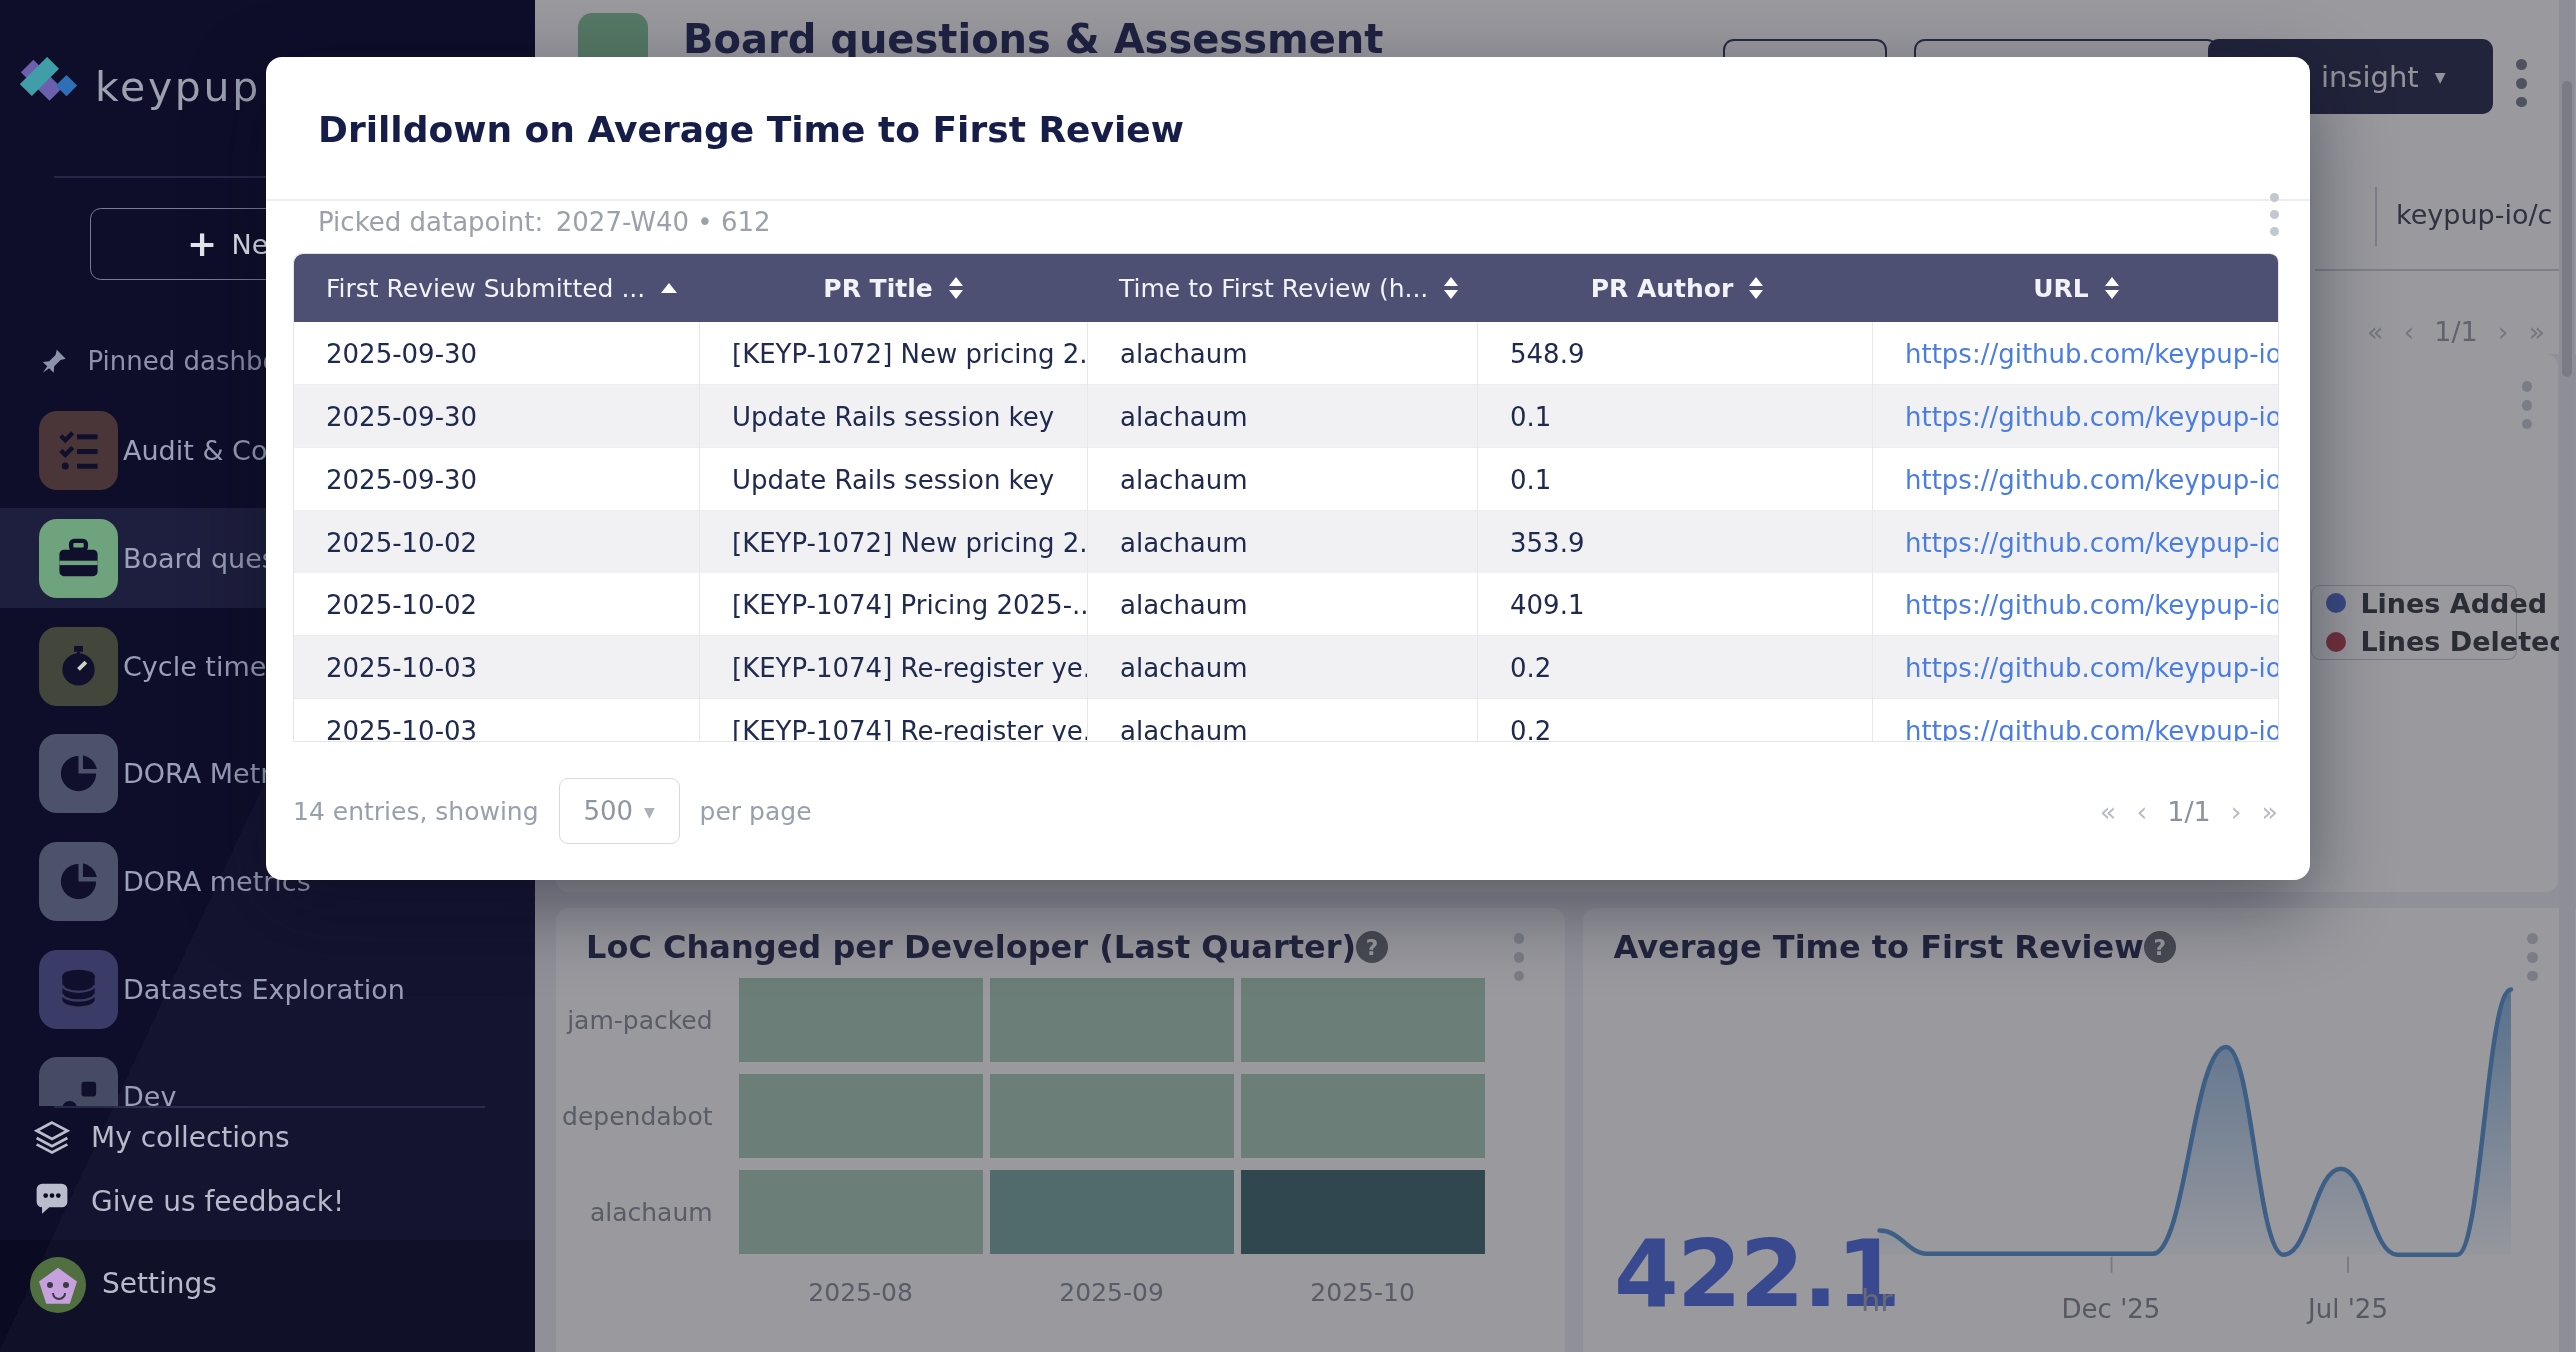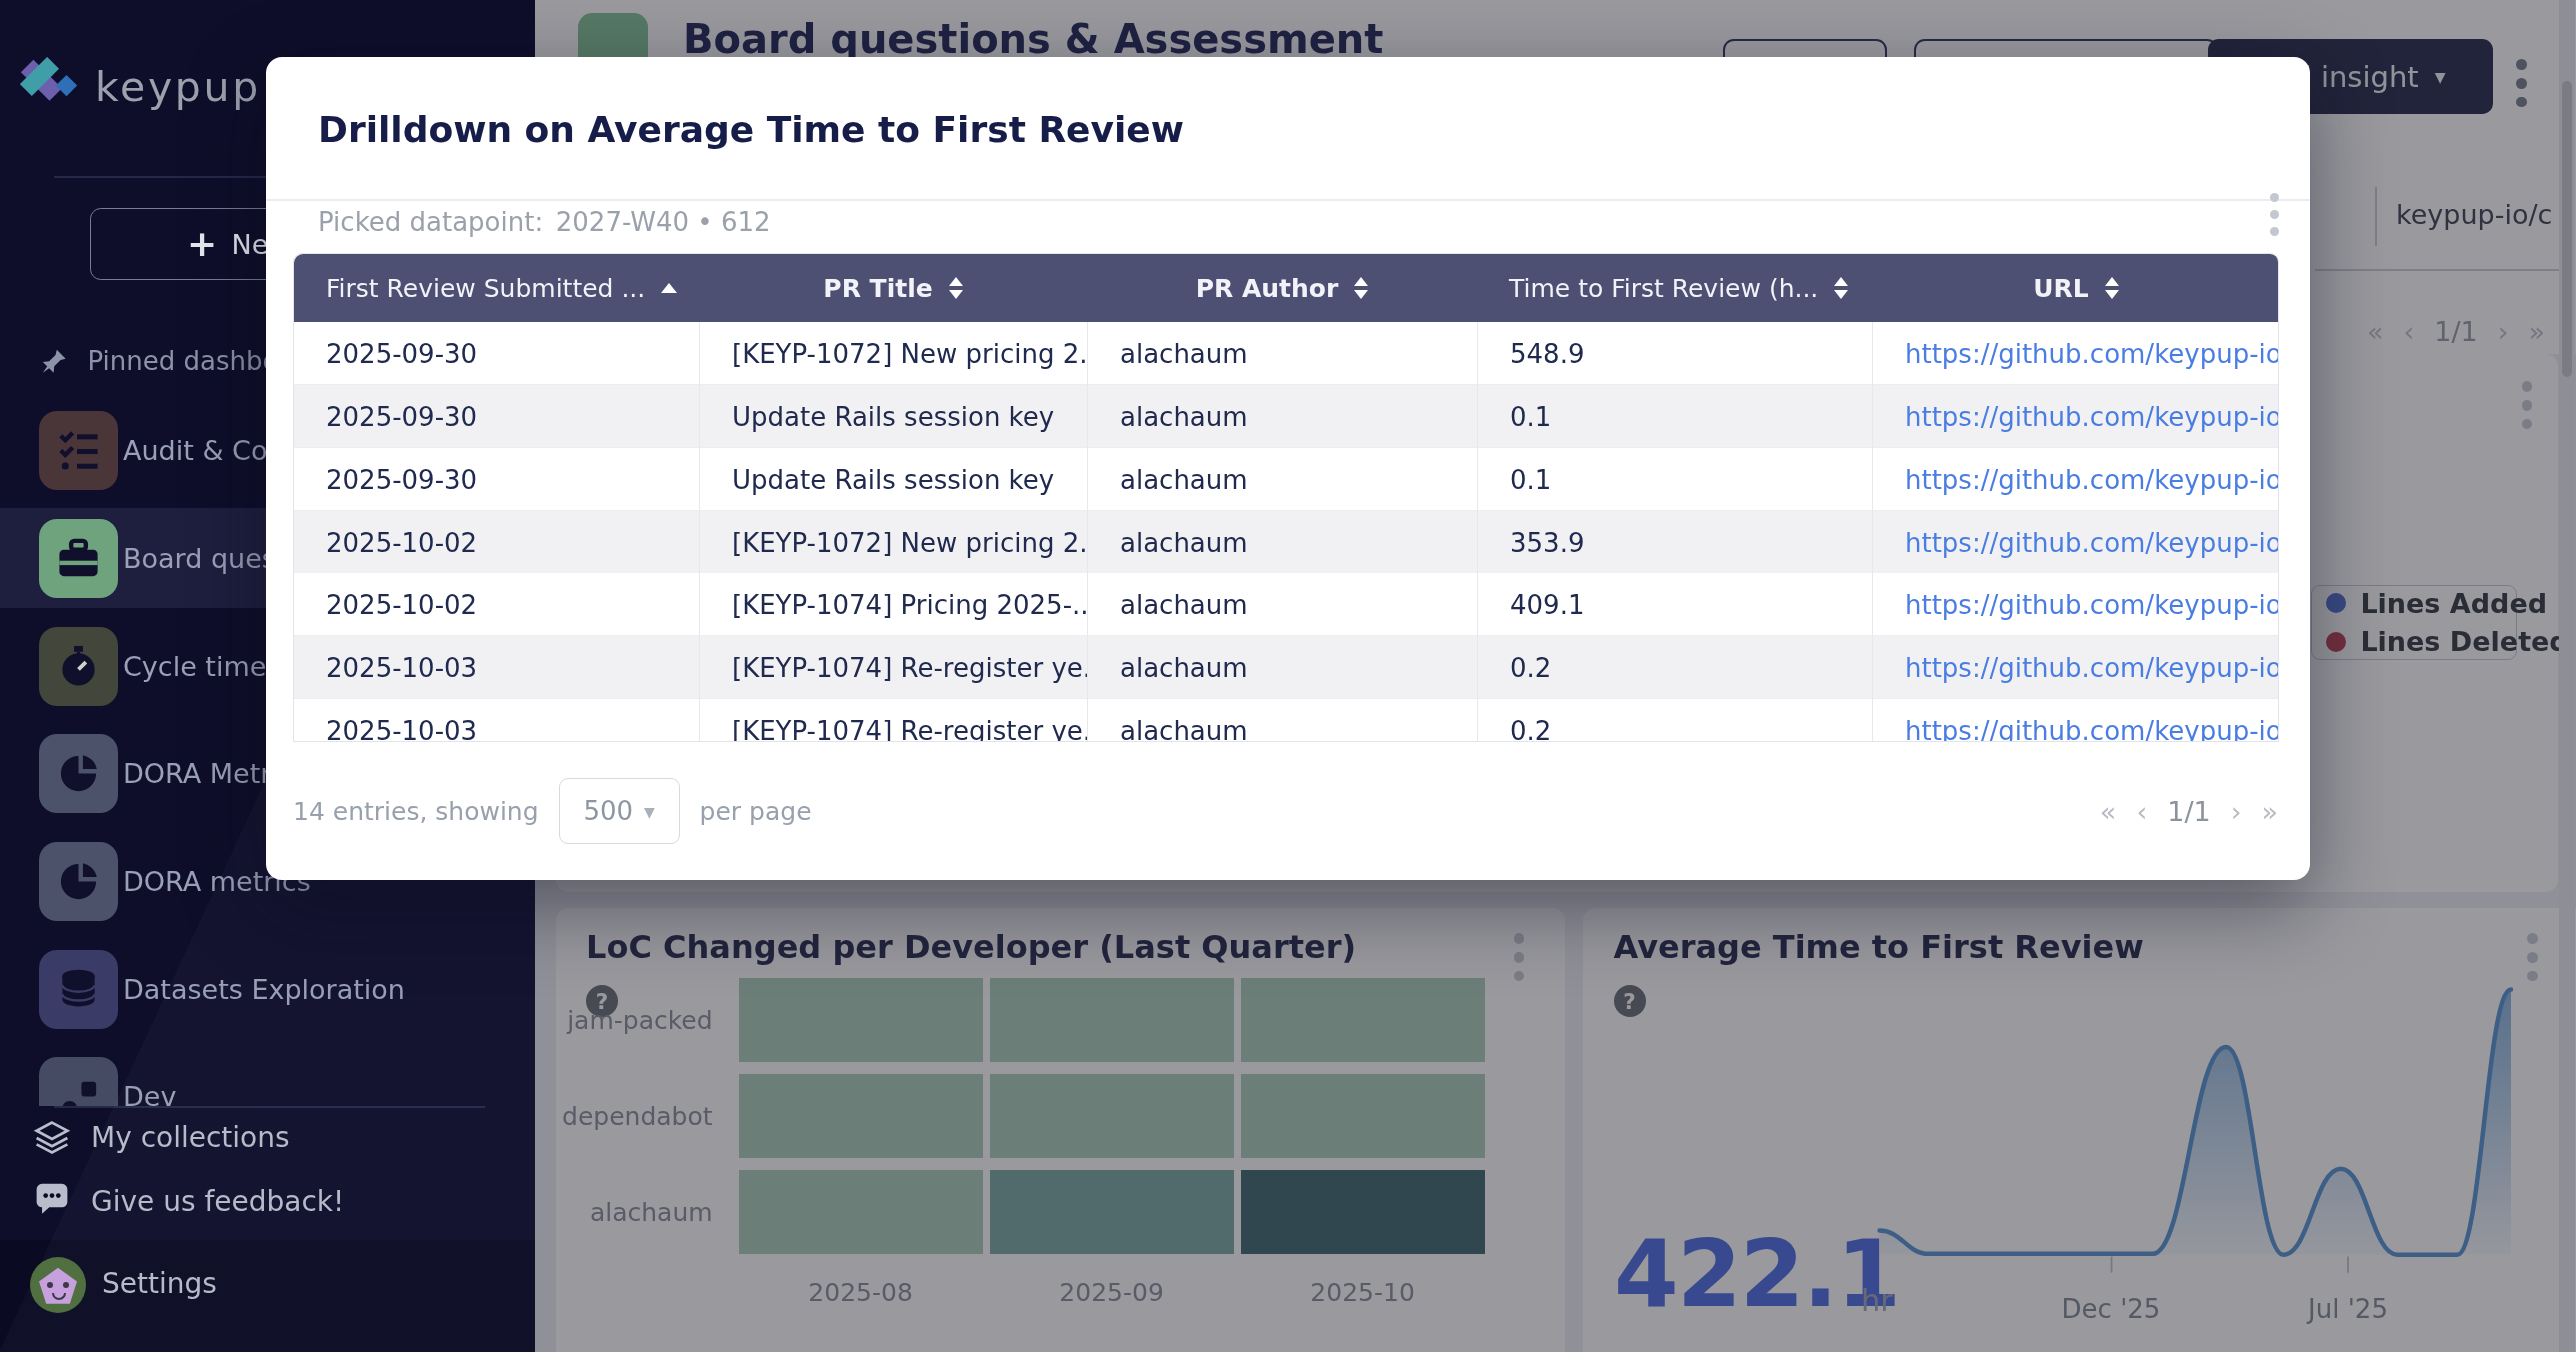--- a/index.html
+++ b/index.html
@@ -57,21 +57,21 @@
   .hdiv { position:absolute; height:1.8px; background:#c9ccd4; }
   .pag { display:flex; align-items:center; gap:20px; font-size:27px; color:#b6bac2; }
   .pag .pg { color:#8d939e; }
   .upper-card { position:absolute; left:20.6px; top:354px; width:2002px; height:538px; background:#fff; border-radius:12.6px; }
   .legend-box { position:absolute; left:1755px; top:231px; width:206px; height:75px; background:#fff;
     border:1.8px solid #c3c7cf; border-radius:9px; padding:9px 14.4px; display:flex; flex-direction:column; justify-content:center; gap:7.2px; }
   .legend-row { display:flex; align-items:center; gap:14.4px; font-size:27px; font-weight:700; color:#23272e; white-space:nowrap; }
   .legend-row .dot { width:20px; height:20px; border-radius:50%; flex:none; }
 
   .card { position:absolute; top:908px; height:466px; background:#fff; border-radius:12.6px; }
-  .card-title-row { position:absolute; left:30.5px; top:20px; display:flex; align-items:flex-start; gap:19px;flex-direction:column; }
+  .card-title-row { position:absolute; left:30.5px; top:20px; display:flex; align-items:center; gap:0; }
   .card-title { font-size:32px; font-weight:700; color:#10163c; white-space:nowrap; }
   .help-badge { width:32px; height:32px; border-radius:50%; background:#5c6168; color:#fff; font-size:21.5px;
     font-weight:700; display:flex; align-items:center; justify-content:center; }
   .heat-ylabel { position:absolute; width:157px; text-align:right; font-size:25px; color:#7e8590;
     height:84px; display:flex; align-items:center; justify-content:flex-end; }
   .heat-cell { position:absolute; width:244px; height:84px; }
   .heat-xlabel { position:absolute; font-size:25px; color:#7e8590; transform:translateX(-50%); }
   .big-number { position:absolute; left:31px; top:312px; font-size:93px; font-weight:700; color:#3f5fe0; letter-spacing:-1.8px; }
   .big-unit { position:absolute; left:278px; top:375px; font-size:30.5px; color:#9aa0ad; }
   .tick-label { position:absolute; font-size:26px; color:#767f8a; transform:translateX(-50%); }
@@ -379,29 +379,29 @@
             <span>First Review Submitted ...</span>
             <span class="tri-up"></span>
           </div>
           <div class="dt-hcell center" style="width: 388px;">
             <span>PR Title</span>
             <span class="sort-both">
               <span class="tri-up"></span>
               <span class="tri-dn"></span>
             </span>
           </div>
-          <div class="dt-hcell center" style="width: 390px;">
-            <span>PR Author</span>
+          <div class="dt-hcell" style="width: 395px;">
+            <span>Time to First Review (h...</span>
             <span class="sort-both">
               <span class="tri-up"></span>
               <span class="tri-dn"></span>
             </span>
           </div>
-          <div class="dt-hcell" style="width: 395px;">
-            <span>Time to First Review (h...</span>
+          <div class="dt-hcell center" style="width: 390px;">
+            <span>PR Author</span>
             <span class="sort-both">
               <span class="tri-up"></span>
               <span class="tri-dn"></span>
             </span>
           </div>
           <div class="dt-hcell center" style="width: 408px;">
             <span>URL</span>
             <span class="sort-both">
               <span class="tri-up"></span>
               <span class="tri-dn"></span>

